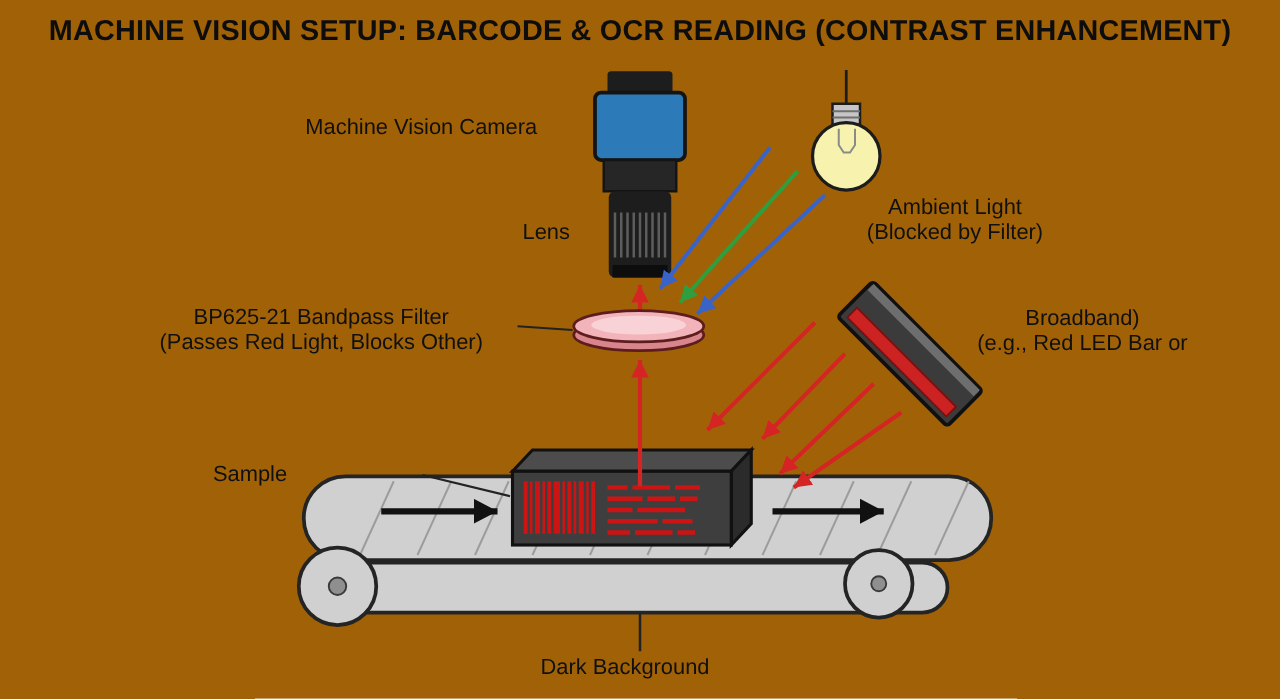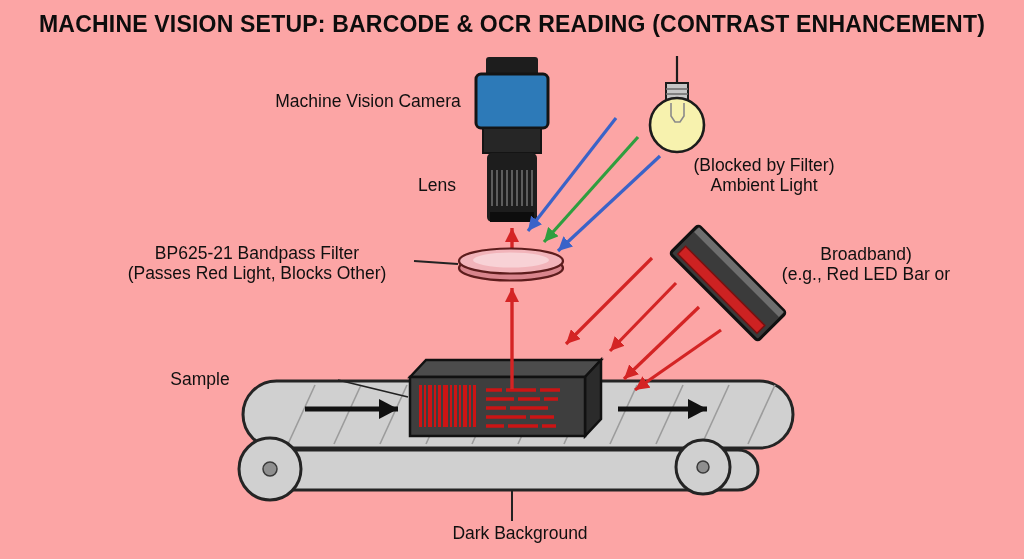--- a/index.html
+++ b/index.html
@@ -2,21 +2,21 @@
 <html><head>
 <meta charset="utf-8">
 <style>
   * { margin: 0; padding: 0; box-sizing: border-box; }
   html, body { background: #ffffff; }
   body { font-family: "Liberation Sans", sans-serif; }
   .stage {
     position: relative;
     width: 1024px;
     height: 559px;
-    background: #fca5a5;
+    background: #a16207;
     overflow: hidden;
     color: #111;
   }
   .title {
     position: absolute;
     top: 11px;
     left: 0;
     width: 100%;
     text-align: center;
     font-size: 23px;
@@ -170,38 +170,38 @@
     <g stroke-width="3.2" stroke="#d42424">
       <line x1="652" y1="258" x2="566" y2="344" marker-end="url(#mRed)"></line>
       <line x1="676" y1="283" x2="610" y2="351" marker-end="url(#mRed)"></line>
       <line x1="699" y1="307" x2="624" y2="379" marker-end="url(#mRed)"></line>
       <line x1="721" y1="330" x2="635" y2="390" marker-end="url(#mRed)"></line>
     </g>
   </svg>
 
   <div class="title">MACHINE VISION SETUP: BARCODE &amp; OCR READING (CONTRAST ENHANCEMENT)</div>
 
-  <div class="lbl" style="left:368px; top:92px">Machine Vision Camera</div>
+  <div class="lbl" style="left:337px; top:92px">Machine Vision Camera</div>
 
   <div class="lbl" style="left:437px; top:176px">Lens</div>
 
   <div class="lbl" style="left:257px; top:244px">
     <div>BP625-21 Bandpass Filter</div>
     <div>(Passes Red Light, Blocks Other)</div>
   </div>
 
   <div class="lbl" style="left:764px; top:156px">
+    <div>Ambient Light</div>
     <div>(Blocked by Filter)</div>
-    <div>Ambient Light</div>
   </div>
 
   <div class="lbl" style="left:866px; top:245px">
     <div>Broadband)</div>
     <div>(e.g., Red LED Bar or</div>
   </div>
 
   <div class="lbl" style="left:200px; top:370px">
     <div>Sample</div>
   </div>
 
-  <div class="lbl" style="left:520px; top:524px">Dark Background</div>
+  <div class="lbl" style="left:500px; top:524px">Dark Background</div>
 
 </div>
 
 </body></html>

